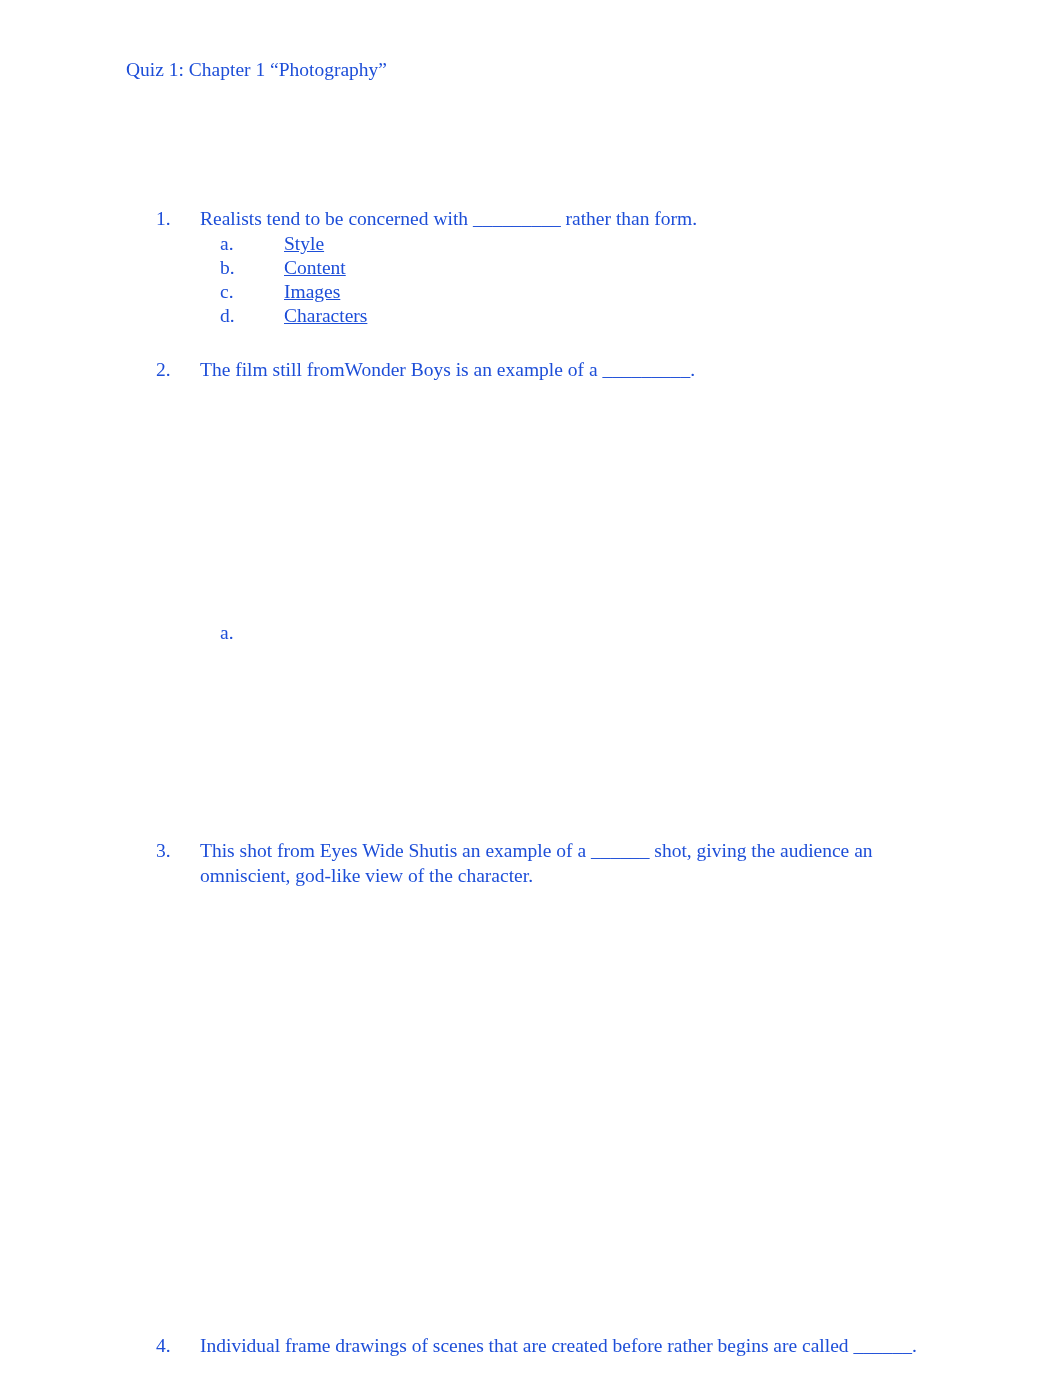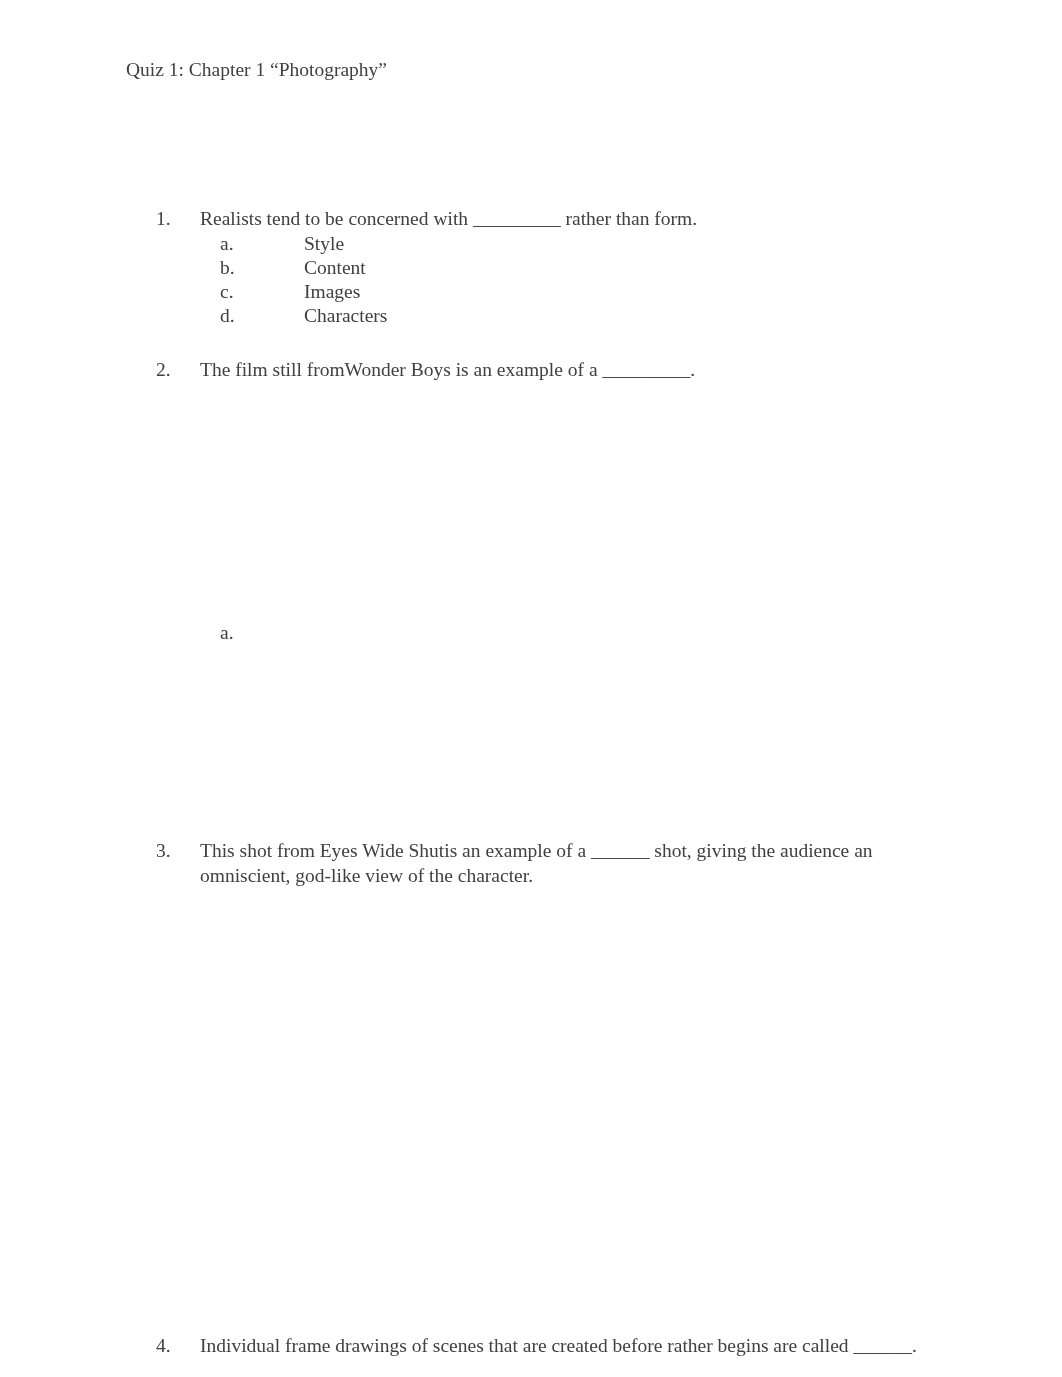--- a/index.html
+++ b/index.html
@@ -7,21 +7,21 @@
     margin: 0;
     padding: 0;
     background: #ffffff;
   }
   .page {
     position: relative;
     width: 1062px;
     height: 1377px;
     background: #ffffff;
     font-family: "Liberation Serif", "DejaVu Serif", serif;
-    color: #404040;
+    color: #1d4ed8;
     overflow: hidden;
   }
 
   
   .doc-title {
     position: absolute;
     left: 126px;
     top: 60px;
     font-size: 19.5px;
     line-height: 1.0;
@@ -69,21 +69,22 @@
     line-height: 24.5px;
   }
   .opt-letter {
     position: absolute;
     left: 0;
     top: 0;
     width: 32px;
   }
   .opt-text {
     display: block;
-    margin-left: 84px;
+    margin-left: 64px;
+    text-decoration: underline;
   }
 
   
   .image-gap {
     position: absolute;
     background: transparent;
   }
 </style>
 </head>
 <body>

